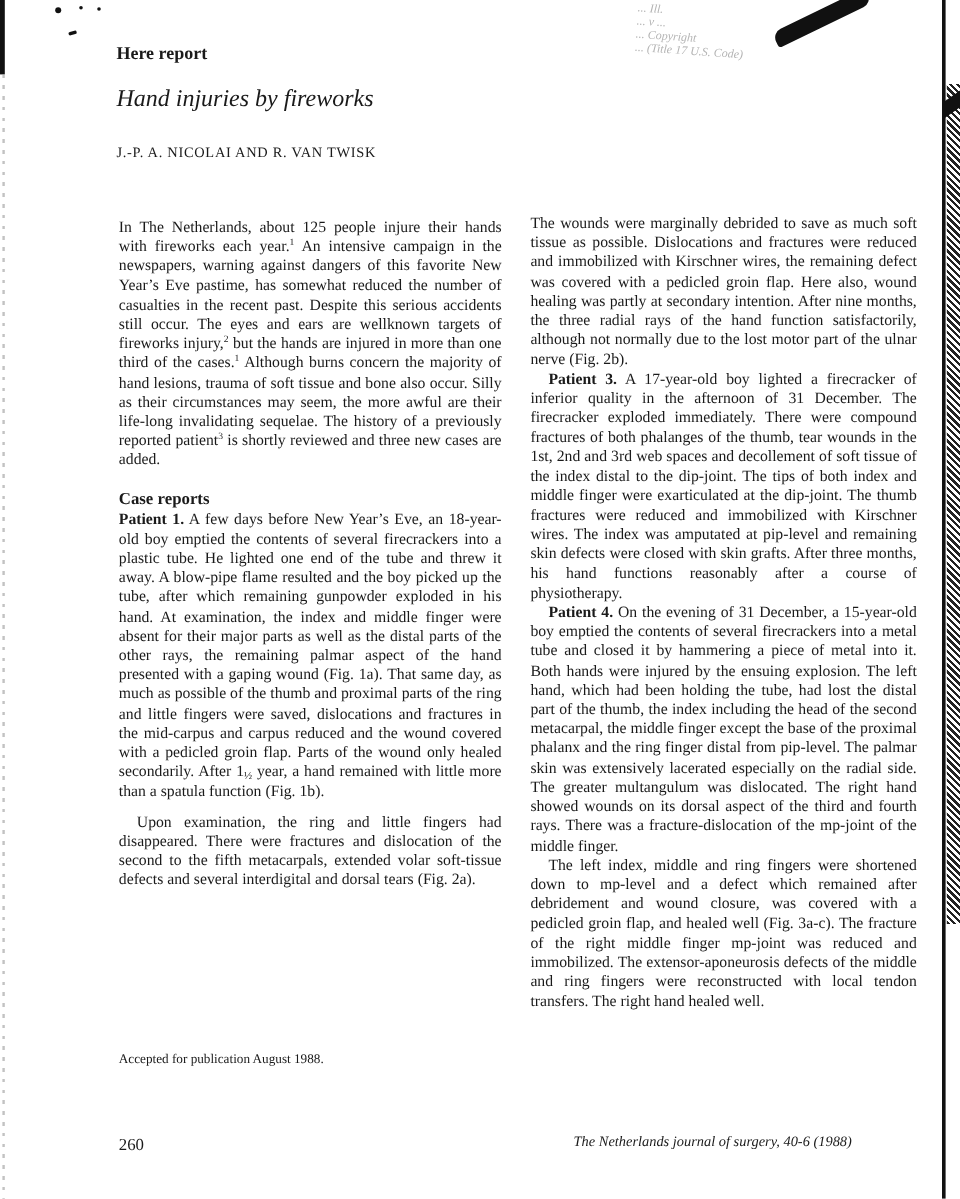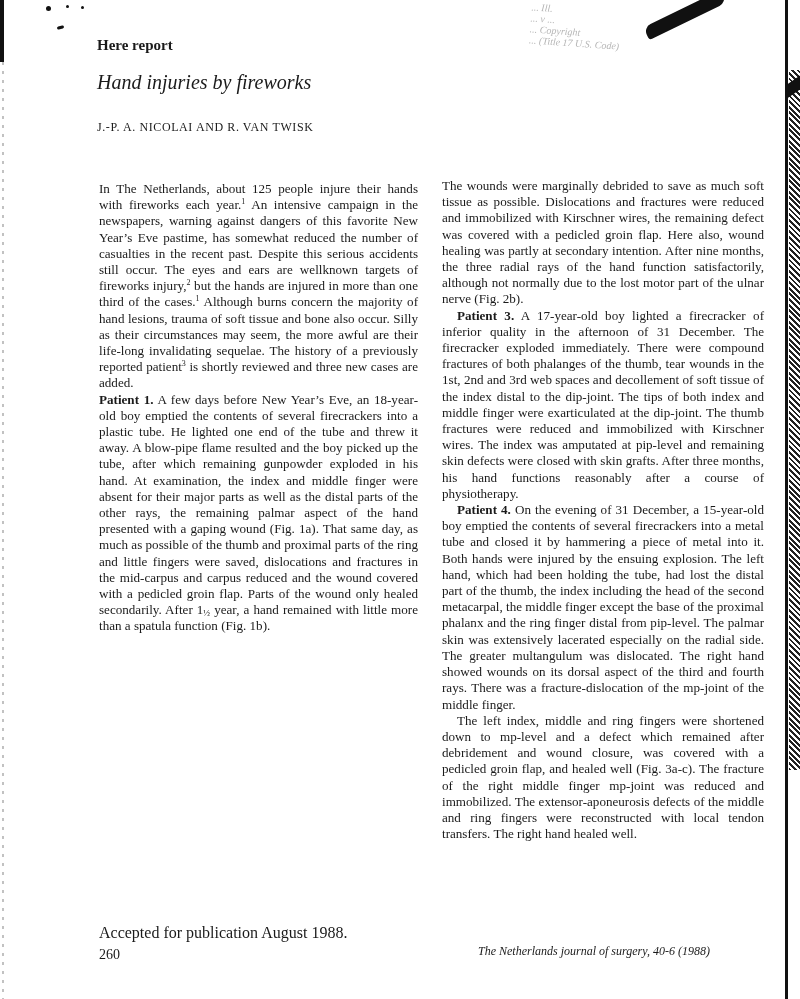--- a/index.html
+++ b/index.html
@@ -30,21 +30,21 @@
   .col { font-size: 13.1px; line-height: 16.2px; text-align: justify; hyphens: manual; }
   .col p { margin: 0; }
   .col .indent { text-indent: 15px; }
   .col-left { left: 99px; top: 181px; width: 319px; }
   .col-right { left: 442px; top: 178px; width: 322px; }
   .heading { font-weight: bold; font-size: 14px; margin-top: 16px !important; line-height: 17px; }
   .lead { font-weight: bold; }
   sup { font-size: 8px; line-height: 0; vertical-align: 5px; }
   .frac { font-size: 9px; display: inline-block; line-height: 8px; vertical-align: -2px; text-align: center; }
 
-  .footnotes { left: 99px; top: 924px; width: 680px; font-size: 16px; line-height: 17px; }
+  .footnotes { left: 99px; top: 875px; width: 680px; font-size: 11px; line-height: 17px; }
   .footnotes p { margin: 0; }
   .footnotes em { font-style: italic; }
   .page-number { left: 99px; top: 947px; font-size: 14px; }
   .journal { left: 478px; top: 944px; font-size: 12px; font-style: italic; }
 </style>
 </head>
 <body>
 
 <div class="abs left-edge"></div>
 <div class="abs left-edge-faint"></div>
@@ -64,22 +64,26 @@
 </div>
 
 <div class="abs section-label">Here report</div>
 <div class="abs title">Hand injuries by fireworks</div>
 <div class="abs authors">J.-P. A. NICOLAI AND R. VAN TWISK</div>
 
 <div class="abs col col-left">
   <p>
     <span>In The Netherlands, about 125 people injure their hands with fireworks each year.</span><sup>1</sup><span> An intensive campaign in the newspapers, warning against dangers of this favorite New Year’s Eve pastime, has somewhat reduced the number of casualties in the recent past. Despite this serious accidents still occur. The eyes and ears are wellknown targets of fireworks injury,</span><sup>2</sup><span> but the hands are injured in more than one third of the cases.</span><sup>1</sup><span> Although burns concern the majority of hand lesions, trauma of soft tissue and bone also occur. Silly as their circumstances may seem, the more awful are their life-long invalidating sequelae. The history of a previously reported patient</span><sup>3</sup><span> is shortly reviewed and three new cases are added.</span>
   </p>
+  <p class="heading">Case reports</p>
   <p>
     <span class="lead">Patient 1.</span><span> A few days before New Year’s Eve, an 18-year-old boy emptied the contents of several firecrackers into a plastic tube. He lighted one end of the tube and threw it away. A blow-pipe flame resulted and the boy picked up the tube, after which remaining gunpowder exploded in his hand. At examination, the index and middle finger were absent for their major parts as well as the distal parts of the other rays, the remaining palmar aspect of the hand presented with a gaping wound (Fig. 1a). That same day, as much as possible of the thumb and proximal parts of the ring and little fingers were saved, dislocations and fractures in the mid-carpus and carpus reduced and the wound covered with a pedicled groin flap. Parts of the wound only healed secondarily. After 1</span><span class="frac">½</span><span> year, a hand remained with little more than a spatula function (Fig. 1b).</span>
+  </p>
+  <p class="indent" style="margin-top:9px;">
+    <span>Upon examination, the ring and little fingers had disappeared. There were fractures and dislocation of the second to the fifth metacarpals, extended volar soft-tissue defects and several interdigital and dorsal tears (Fig. 2a).</span>
   </p>
 </div>
 
 <div class="abs col col-right">
     <p>The wounds were marginally debrided to save as much soft tissue as possible. Dislocations and fractures were reduced and immobilized with Kirschner wires, the remaining defect was covered with a pedicled groin flap. Here also, wound healing was partly at secondary intention. After nine months, the three radial rays of the hand function satisfactorily, although not normally due to the lost motor part of the ulnar nerve (Fig. 2b).</p>
   <p class="indent">
     <span class="lead">Patient 3.</span><span> A 17-year-old boy lighted a firecracker of inferior quality in the afternoon of 31 December. The firecracker exploded immediately. There were compound fractures of both phalanges of the thumb, tear wounds in the 1st, 2nd and 3rd web spaces and decollement of soft tissue of the index distal to the dip-joint. The tips of both index and middle finger were exarticulated at the dip-joint. The thumb fractures were reduced and immobilized with Kirschner wires. The index was amputated at pip-level and remaining skin defects were closed with skin grafts. After three months, his hand functions reasonably after a course of physiotherapy.</span>
   </p>
   <p class="indent">
     <span class="lead">Patient 4.</span><span> On the evening of 31 December, a 15-year-old boy emptied the contents of several firecrackers into a metal tube and closed it by hammering a piece of metal into it. Both hands were injured by the ensuing explosion. The left hand, which had been holding the tube, had lost the distal part of the thumb, the index including the head of the second metacarpal, the middle finger except the base of the proximal phalanx and the ring finger distal from pip-level. The palmar skin was extensively lacerated especially on the radial side. The greater multangulum was dislocated. The right hand showed wounds on its dorsal aspect of the third and fourth rays. There was a fracture-dislocation of the mp-joint of the middle finger.</span>

